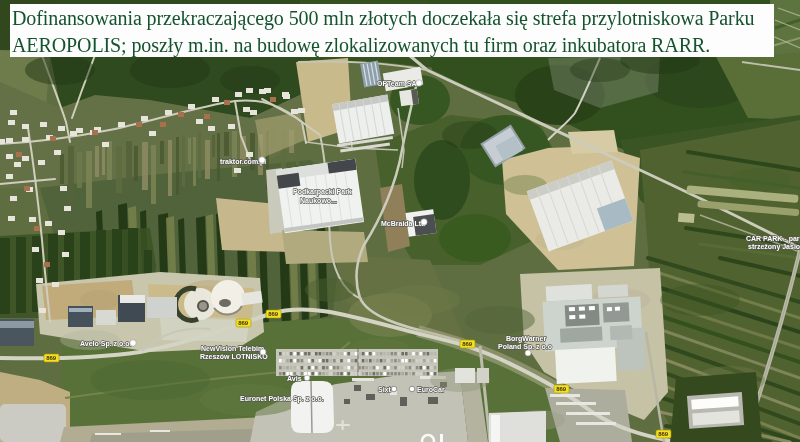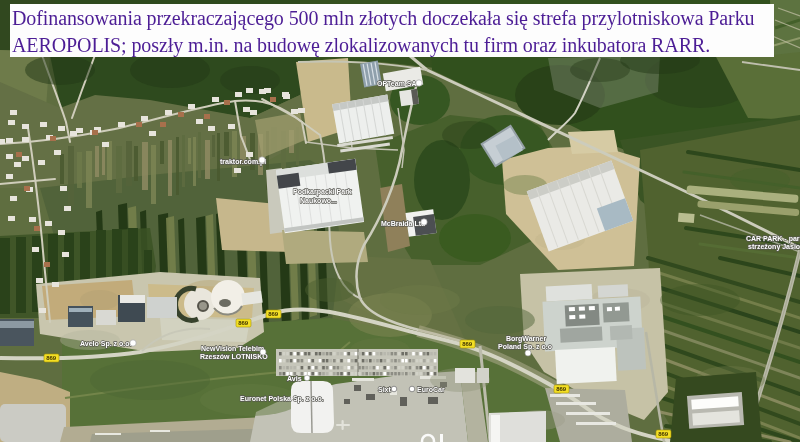--- a/index.html
+++ b/index.html
@@ -1,19 +1,19 @@
 <!DOCTYPE html>
 <html><head>
 <meta charset="utf-8">
 <style>
 html,body{margin:0;padding:0;width:800px;height:442px;overflow:hidden;background:#5d6b40;}
 #wrap{position:relative;width:800px;height:442px;font-family:"Liberation Sans",sans-serif;}
 svg{position:absolute;left:0;top:0;}
 #caption{position:absolute;left:10px;top:4px;width:764px;height:53px;background:#fdfdfd;
-  font-family:"Liberation Serif",serif;font-size:20px;line-height:27px;letter-spacing:-0.1px;color:#4c1d95;
+  font-family:"Liberation Serif",serif;font-size:20px;line-height:27px;letter-spacing:-0.1px;color:#14532d;
   padding:1px 0 0 2px;box-sizing:border-box;white-space:nowrap;}
 .lbl{font-family:"Liberation Sans",sans-serif;fill:#fff;font-size:7px;font-weight:bold;
   paint-order:stroke;stroke:#55554f;stroke-width:1.3px;stroke-linejoin:round;}
 .badge{fill:#f3df25;stroke:#a89500;stroke-width:0.6;}
 .bt{font-family:"Liberation Sans",sans-serif;font-size:6px;fill:#403400;font-weight:bold;}
 </style>
 </head>
 <body>
 <div id="wrap">
 

